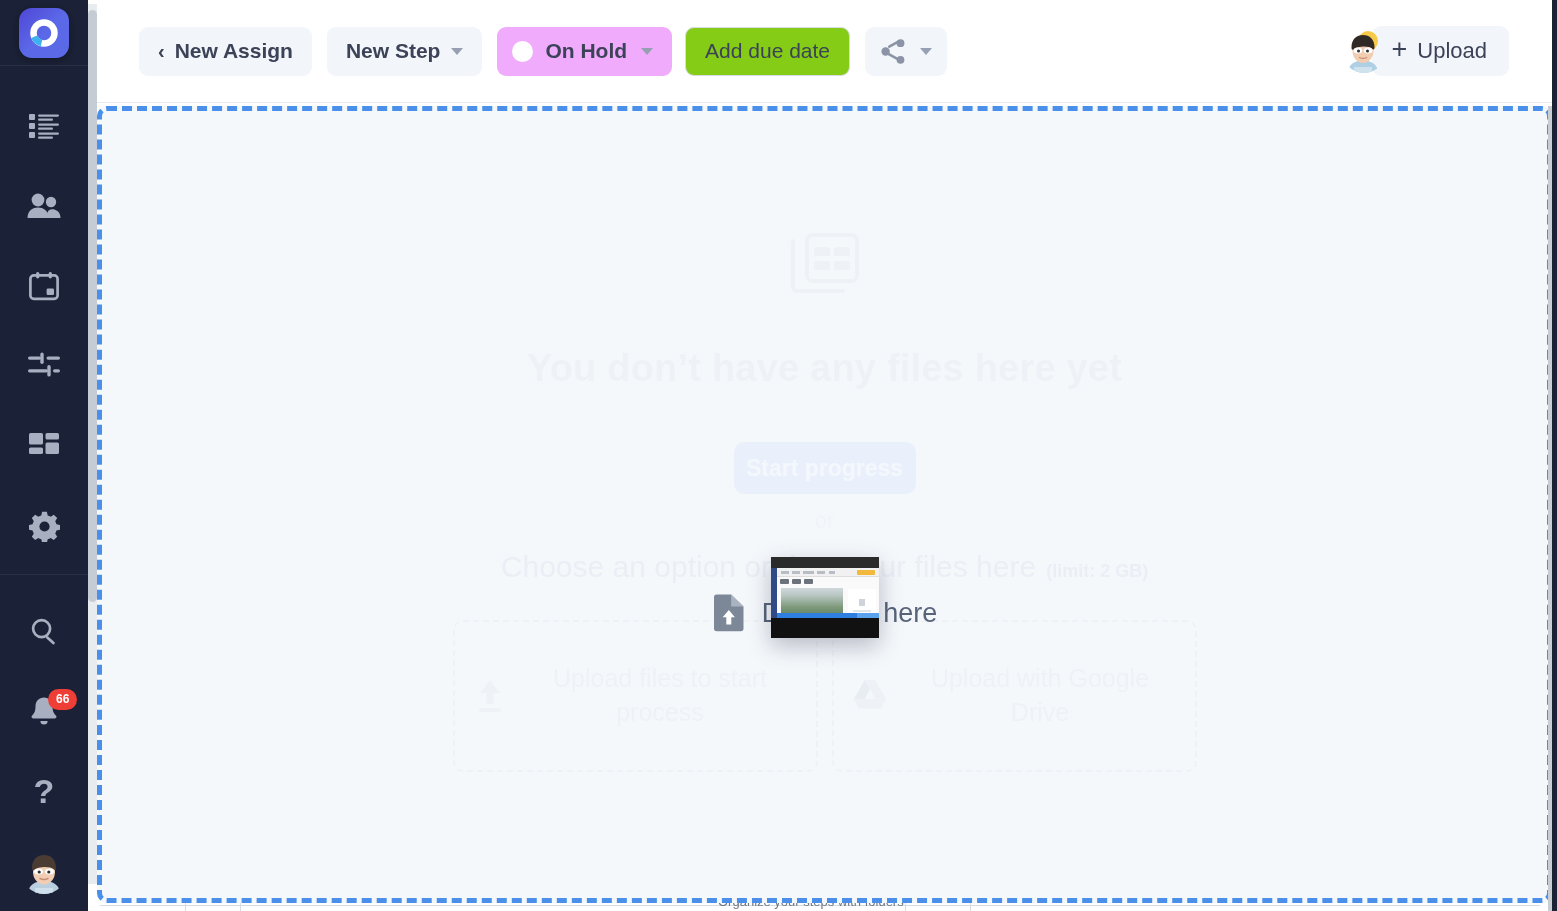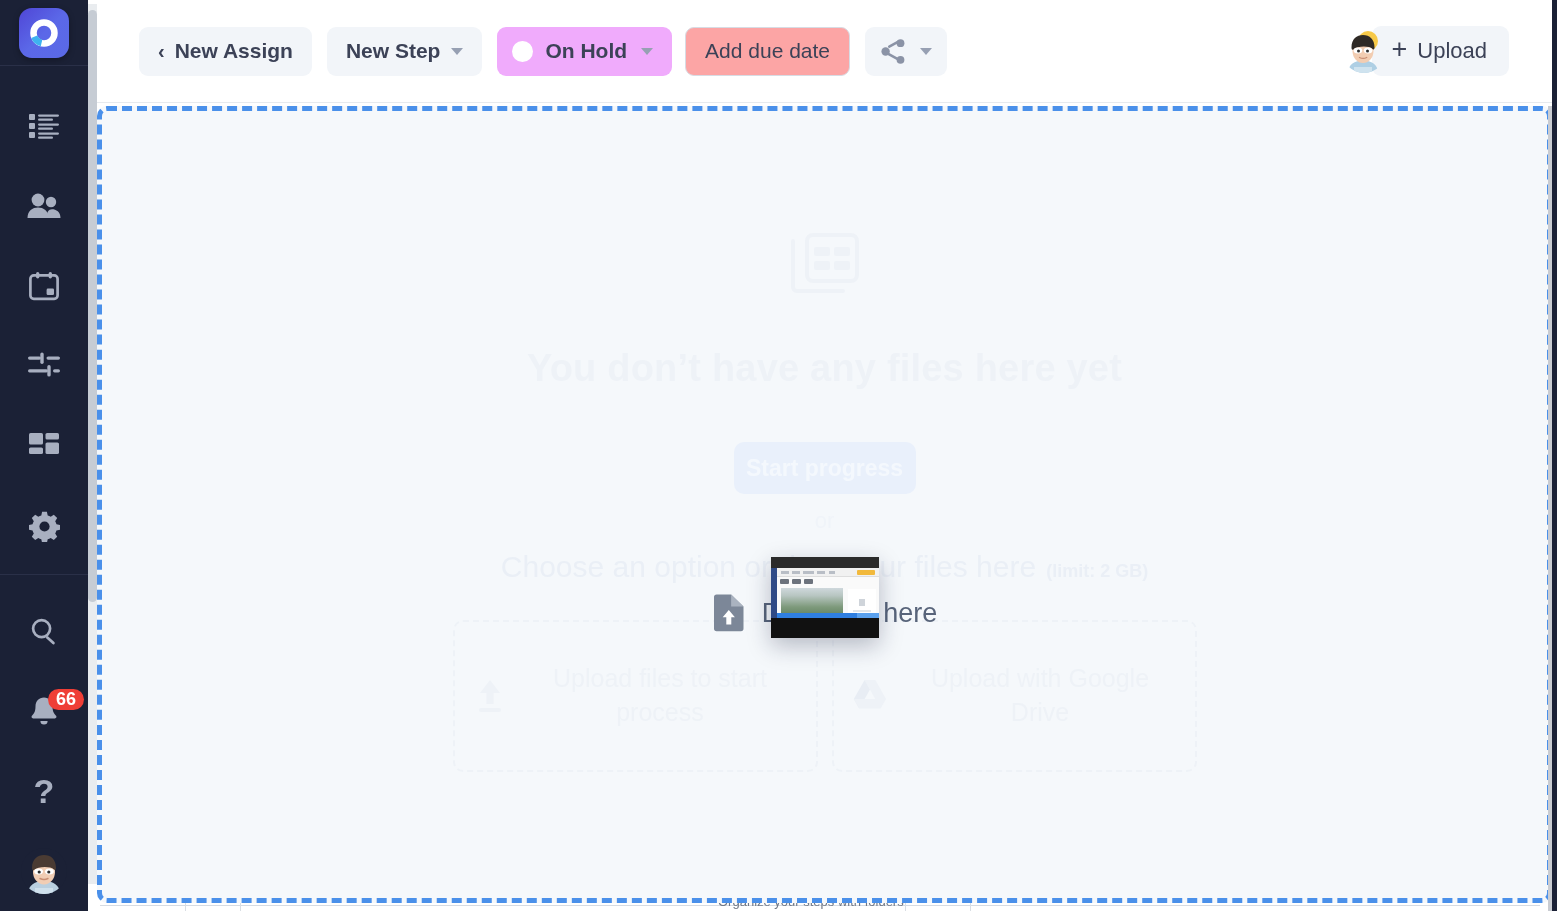--- a/index.html
+++ b/index.html
@@ -54,21 +54,21 @@
   .nav-item svg { display:block; fill:#a8afc0; }
   .nav-item .qmark {
     color:#a8afc0; font-size:34px; font-weight:700; line-height:1;
     font-family:"Liberation Sans", sans-serif;
   }
   .badge {
     position: absolute;
     top: 18px; left: 48px;
     background: #ef3e36;
     color: #fff;
-    font-size: 18px; font-weight: 700;
+    font-size: 12px; font-weight: 700;
     border-radius: 11px;
     padding: 1px 8px 2px 8px;
     line-height: 18px;
     z-index: 2;
   }
   .avatar-nav {
     width: 46px; height: 46px;
     border-radius: 50%;
     overflow: hidden;
     position: relative;
@@ -116,21 +116,21 @@
   }
   .btn .caret { border-left: 6px solid transparent; border-right: 6px solid transparent; border-top: 7px solid #97a0b3; display:inline-block; margin-left:2px;}
   .btn .chev { font-size: 20px; color:#3c4257; font-weight:700; margin-right:1px;}
   .btn.status {
     background: #f0abfc;
     padding-left: 15px;
     gap: 12px;
   }
   .status-dot { width: 21px; height: 21px; border-radius: 50%; background: #ffffff; flex:none;}
   .btn.due {
-    background: #fca5a5;
+    background: #84cc16;
     border: 1px solid #d7dce4;
     font-weight: 500;
     margin-left: -2px;
   }
   .btn.share { padding: 0 15px; gap: 11px; }
   .btn.share svg { display:block; }
 
   .hdr-right { margin-left: auto; margin-right: 48px; display:flex; align-items:center; }
   .hdr-avatar {
     width: 44px; height: 44px; border-radius:50%;

